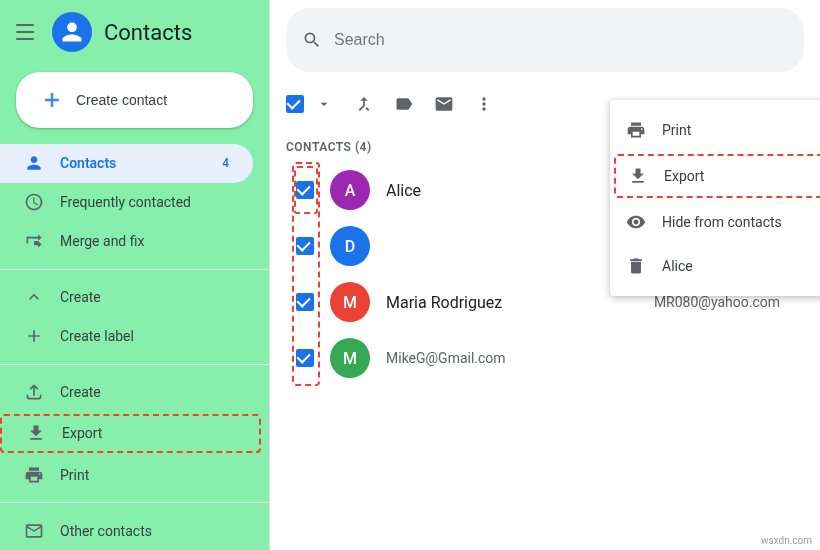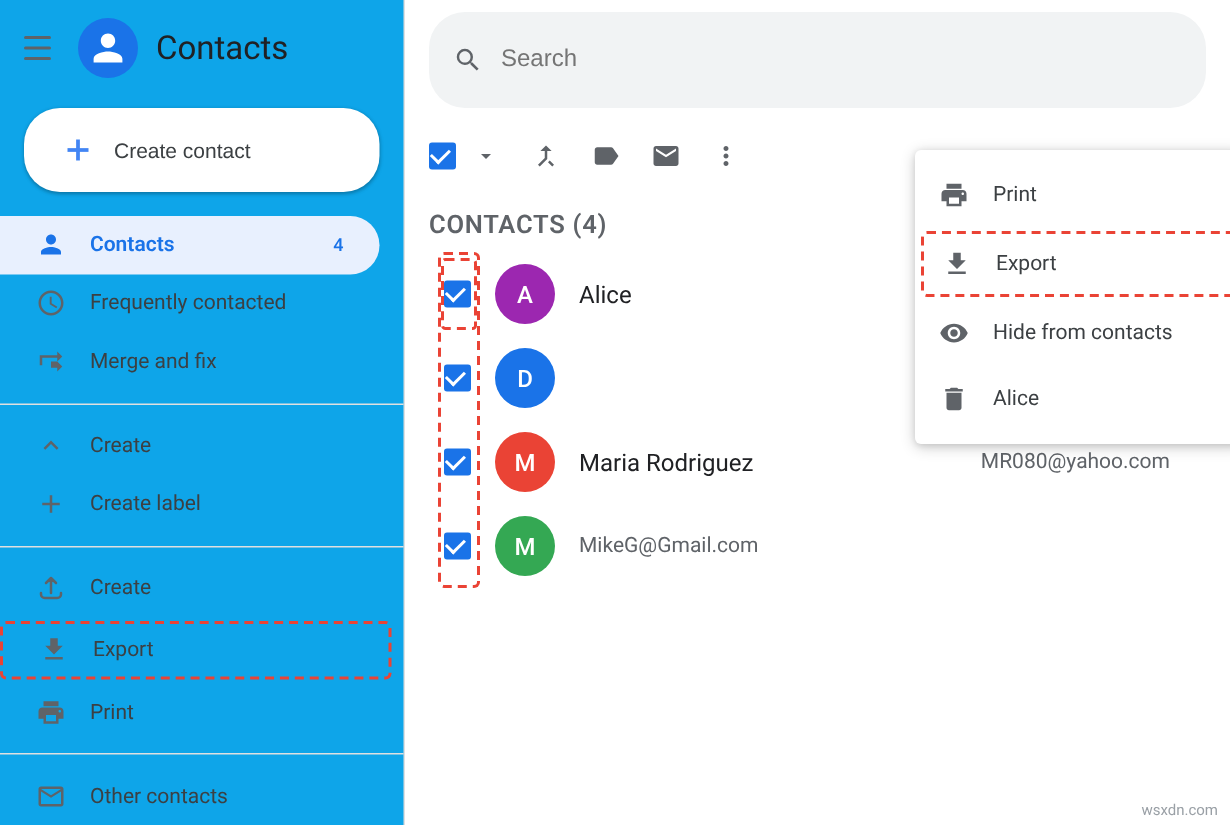--- a/index.html
+++ b/index.html
@@ -3,21 +3,21 @@
   <meta charset="utf-8">
   <style>
     * { box-sizing: border-box; margin: 0; padding: 0; }
     body { font-family: 'Google Sans', Roboto, Arial, sans-serif; background: #fff; width: 820px; height: 550px; overflow: hidden; display: flex; }
 
     
     .sidebar {
       width: 270px;
       min-width: 270px;
       height: 550px;
-      background: #0ea5e9;
+      background: #86efac;
       display: flex;
       flex-direction: column;
       border-right: 1px solid #e0e0e0;
     }
 
     .sidebar-header {
       display: flex;
       align-items: center;
       padding: 12px 16px;
       gap: 12px;
@@ -189,21 +189,21 @@
       border-left: 2px solid white;
       border-bottom: 2px solid white;
       transform: rotate(-45deg) translateY(-2px);
     }
 
     
     .contacts-section {
       padding: 8px 16px;
     }
     .contacts-header {
-      font-size: 17px;
+      font-size: 12px;
       font-weight: 600;
       color: #5f6368;
       letter-spacing: 0.5px;
       padding: 4px 0 8px 0;
       text-transform: uppercase;
     }
 
     .contact-row {
       display: flex;
       align-items: center;

